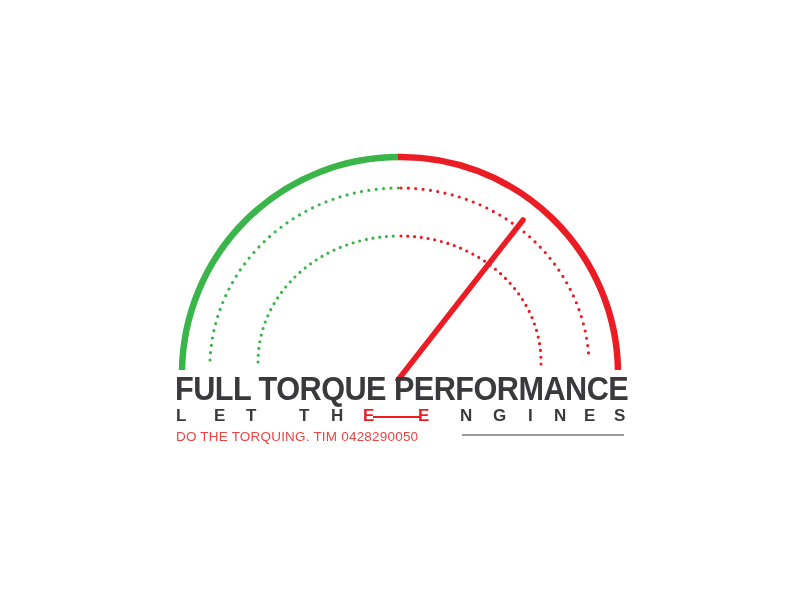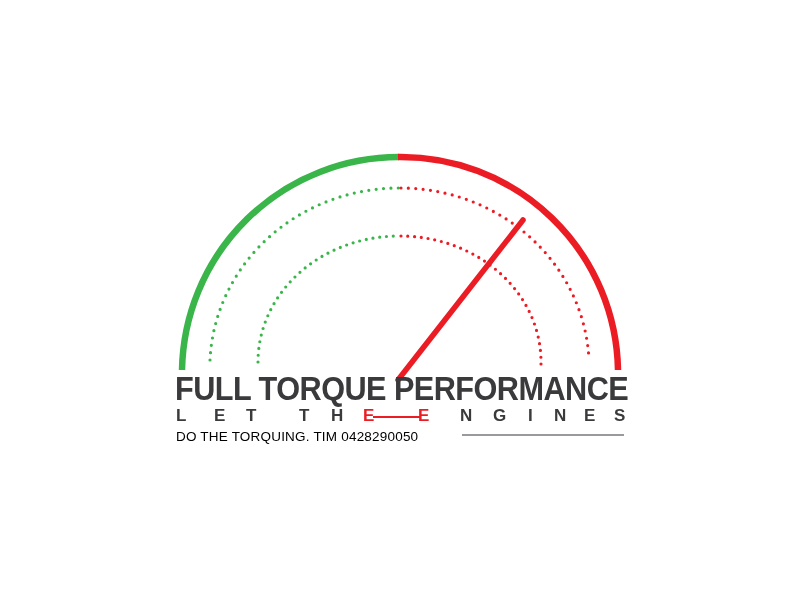--- a/index.html
+++ b/index.html
@@ -3,21 +3,21 @@
 <meta charset="utf-8">
 <style>
   html,body{margin:0;padding:0;background:#ffffff;}
   body{width:800px;height:600px;position:relative;overflow:hidden;font-family:"Liberation Sans",sans-serif;}
   #gauge{position:absolute;left:0;top:0;width:800px;height:600px;}
   .title{position:absolute;left:175px;top:372px;width:450px;height:34px;font-family:"Liberation Sans",sans-serif;font-weight:bold;font-size:33px;line-height:34px;color:#3a3a3c;white-space:nowrap;letter-spacing:-0.6px;transform:scaleX(0.93);transform-origin:left top;}
   .slogan{position:absolute;left:176px;top:407px;width:450px;height:18px;}
   .slogan span{position:absolute;top:0;font-family:"Liberation Sans",sans-serif;font-weight:bold;font-size:17px;line-height:18px;color:#3a3a3c;}
   .slogan span.red{color:#ec1c24;}
   .slogan .connector{position:absolute;top:9px;height:2px;background:#ec1c24;}
-  .tagline{position:absolute;left:176px;top:429px;font-family:"Liberation Sans",sans-serif;font-size:13.5px;line-height:15px;color:#000000;white-space:nowrap;letter-spacing:0.2px;}
+  .tagline{position:absolute;left:176px;top:429px;font-family:"Liberation Sans",sans-serif;font-size:13.5px;line-height:15px;color:#ef4444;white-space:nowrap;letter-spacing:0.2px;}
   .rule{position:absolute;left:462px;top:434px;width:162px;height:2px;background:#9a9a9c;}
 </style>
 </head>
 <body>
 
 <svg id="gauge" viewBox="0 0 800 600" xmlns="http://www.w3.org/2000/svg">
 
   <path d="M 182 370 A 217 217 0 0 1 399 157" fill="none" stroke="#3ab54a" stroke-width="6.5"></path>
   <path d="M 398 157 A 217 217 0 0 1 618 370" fill="none" stroke="#ec1c24" stroke-width="6.5"></path>
 

